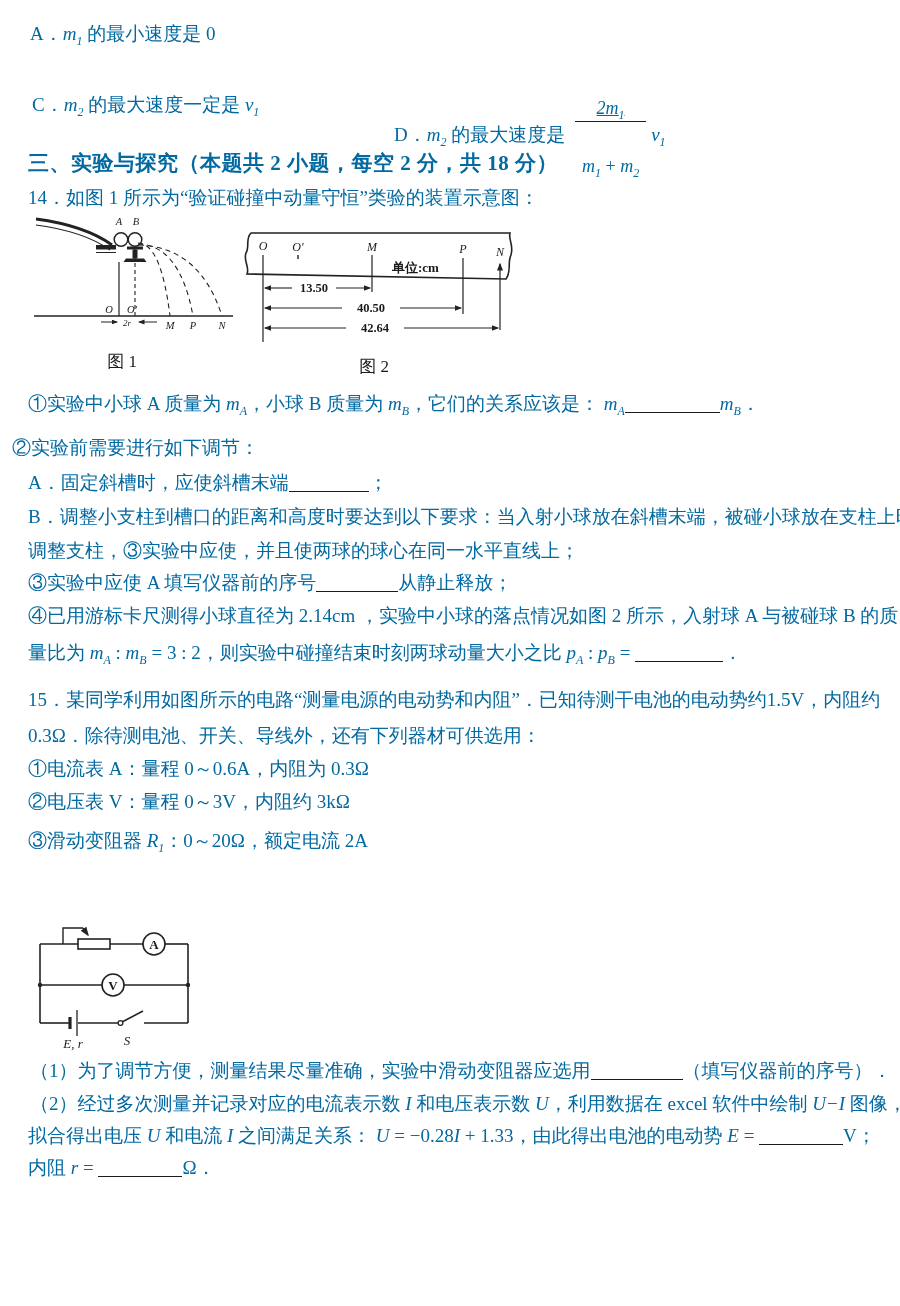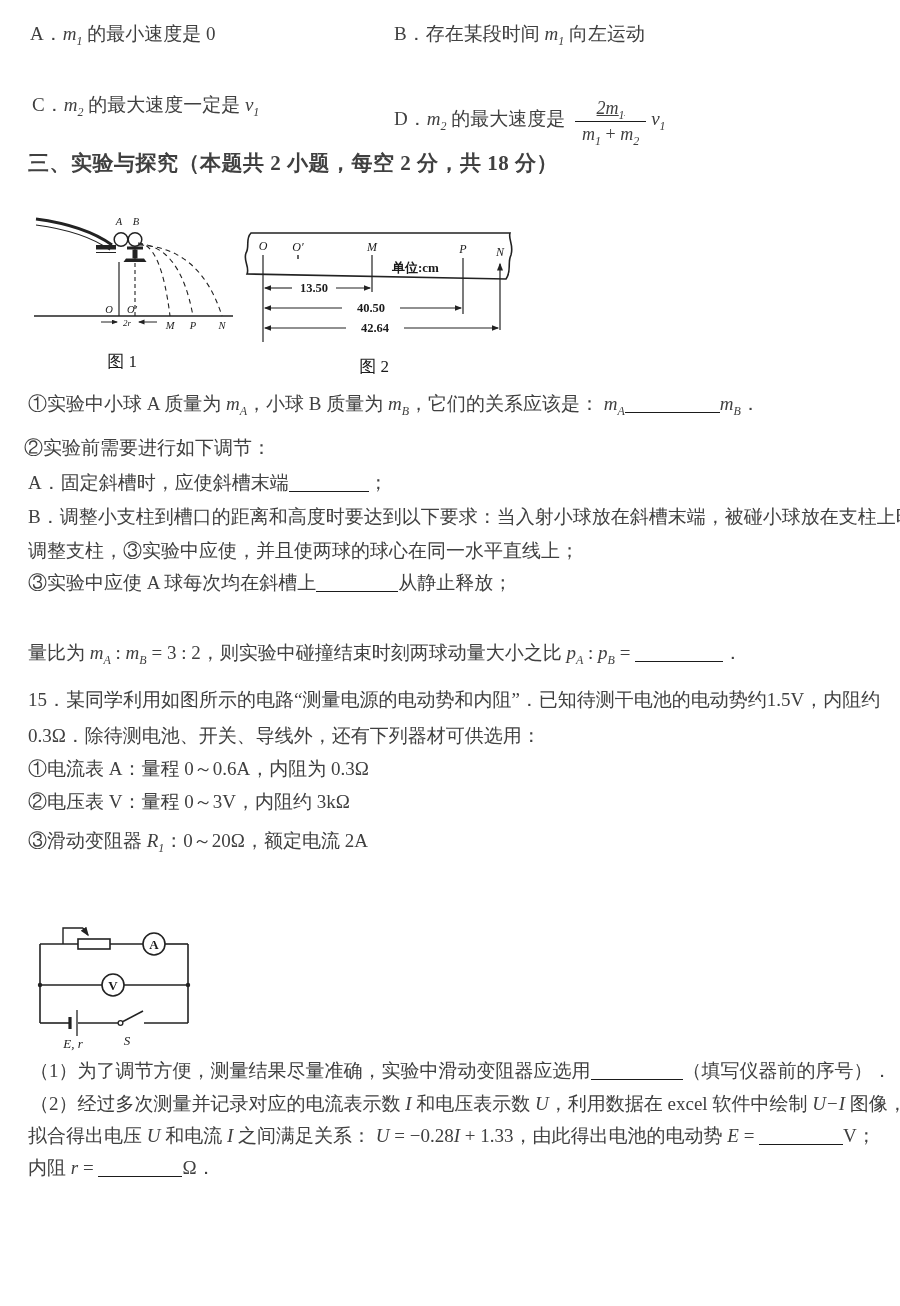--- a/index.html
+++ b/index.html
@@ -1,51 +1,49 @@
 <!DOCTYPE html>
 <html><head>
 <meta charset="utf-8">
 <style>
   html,body{margin:0;padding:0;background:#ffffff;}
   .page{position:relative;width:900px;height:1306px;background:#ffffff;overflow:hidden;
-        font-family:"Liberation Serif",serif;color:#404040;}
+        font-family:"Liberation Serif",serif;color:#0369a1;}
   .ln{position:absolute;font-size:19px;line-height:1.25;white-space:nowrap;}
   .hd{font-size:21px;font-weight:bold;letter-spacing:0.5px;}
   i,.it{font-style:italic;font-family:"Liberation Serif",serif;}
   sub{font-size:12px;line-height:0;font-style:italic;}
   .blank{display:inline-block;width:88px;height:0.95em;border-bottom:1.4px solid #1b1b1b;
          vertical-align:-3px;}
   .frac{display:inline-block;vertical-align:middle;text-align:center;font-size:18px;margin:0 5px;}
   .fr-num{display:block;padding:0 7px 1px;border-bottom:1.4px solid #1b1b1b;text-decoration:underline;}
-  .fr-den{display:block;padding:1px 7px 0;}
+  .fr-den{display:block;padding:1px 7px 0;margin-top:32px;}
   svg{position:absolute;overflow:visible;}
   svg text{font-family:"Liberation Serif",serif;fill:#1b1b1b;}
   .sk{stroke:#222;fill:none;}
 </style>
 </head>
 <body>
 
 <div class="page">
 
   <div class="ln" style="left:30px;top:22px">
     <span>A．</span><i>m</i><sub>1</sub><span> 的最小速度是 0</span>
   </div>
-  <div class="ln" style="left:394px;top:22px">
-    <span>B．存在某段时间 </span><i>m</i><sub>1</sub><span> 向左运动</span>
-  </div>
   <div class="ln" style="left:32px;top:93px">
     <span>C．</span><i>m</i><sub>2</sub><span> 的最大速度一定是 </span><i>v</i><sub>1</sub>
   </div>
   <div class="ln" style="left:394px;top:97px">
     <span>D．</span><i>m</i><sub>2</sub><span> 的最大速度是</span>
     <span class="frac"><span class="fr-num"><i>2m</i><sub>1</sub></span><span class="fr-den"><i>m</i><sub>1</sub><span> + </span><i>m</i><sub>2</sub></span></span><i>v</i><sub>1</sub>
   </div>
 
   <div class="ln hd" style="left:28px;top:150px">三、实验与探究（本题共 2 小题，每空 2 分，共 18 分）</div>
 
+  <div class="ln" style="left:28px;top:186px">14．如图 1 所示为“验证碰撞中动量守恒”类验的装置示意图：</div>
 
   <svg style="left:26px;top:214px" width="215" height="164" viewBox="0 0 215 164">
     <defs>
         <marker id="ah1" markerWidth="8" markerHeight="8" refX="5.5" refY="2.5" orient="auto">
           <path d="M0,0 L6.5,2.5 L0,5 z" fill="#222"></path>
         </marker>
       </defs>
     <path class="sk" d="M10,5 C40,9 68,18 86,31" stroke-width="2.8"></path>
     <path class="sk" d="M10,11 C40,15 66,23 84,36" stroke-width="1.2"></path>
     <rect x="70" y="31" width="20" height="4.5" fill="#222"></rect>
@@ -100,29 +98,30 @@
     <line class="sk" x1="164" y1="86" x2="225" y2="86" stroke-width="1.1" marker-end="url(#ah2)"></line>
     <line class="sk" x1="110" y1="106" x2="29" y2="106" stroke-width="1.1" marker-end="url(#ah2)"></line>
     <text x="139" y="110" font-size="12.5" font-weight="bold" text-anchor="middle">42.64</text>
     <line class="sk" x1="168" y1="106" x2="262" y2="106" stroke-width="1.1" marker-end="url(#ah2)"></line>
     <text x="138" y="150" font-size="17" text-anchor="middle">图 2</text>
   </svg>
 
   <div class="ln" style="left:28px;top:392px">
     <span>①实验中小球 A 质量为 </span><i>m</i><sub>A</sub><span>，小球 B 质量为 </span><i>m</i><sub>B</sub><span>，它们的关系应该是： </span><i>m</i><sub>A</sub><span class="blank" style="width:95px"></span><i>m</i><sub>B</sub><span>．</span>
   </div>
-  <div class="ln" style="left:24px;top:436px">②实验前需要进行如下调节：</div>
+  <div class="ln" style="left:12px;top:436px">②实验前需要进行如下调节：</div>
   <div class="ln" style="left:28px;top:471px">
     <span>A．固定斜槽时，应使斜槽末端</span><span class="blank" style="width:80px"></span><span>；</span>
   </div>
   <div class="ln" style="left:28px;top:505px">B．调整小支柱到槽口的距离和高度时要达到以下要求：当入射小球放在斜槽末端，被碰小球放在支柱上时，</div>
   <div class="ln" style="left:28px;top:539px">调整支柱，③实验中应使，并且使两球的球心在同一水平直线上；</div>
   <div class="ln" style="left:28px;top:571px">
-    <span>③实验中应使 A 球每次均在斜槽上</span><span class="blank" style="width:82px"></span><span>从静止释放；</span>
+    <span>③实验中应使 A 填写仪器前的序号</span><span class="blank" style="width:82px"></span><span>从静止释放；</span>
   </div>
+  <div class="ln" style="left:28px;top:604px">④已用游标卡尺测得小球直径为 2.14cm ，实验中小球的落点情况如图 2 所示，入射球 A 与被碰球 B 的质</div>
   <div class="ln" style="left:28px;top:641px">
     <span>量比为 </span><i>m</i><sub>A</sub><span> : </span><i>m</i><sub>B</sub><span> = 3 : 2，则实验中碰撞结束时刻两球动量大小之比 </span><i>p</i><sub>A</sub><span> : </span><i>p</i><sub>B</sub><span> = </span><span class="blank" style="width:88px"></span><span>．</span>
   </div>
 
   <div class="ln" style="left:28px;top:688px">15．某同学利用如图所示的电路“测量电源的电动势和内阻”．已知待测干电池的电动势约1.5V，内阻约</div>
   <div class="ln" style="left:28px;top:724px">0.3Ω．除待测电池、开关、导线外，还有下列器材可供选用：</div>
   <div class="ln" style="left:28px;top:757px">①电流表 A：量程 0～0.6A，内阻为 0.3Ω</div>
   <div class="ln" style="left:28px;top:790px">②电压表 V：量程 0～3V，内阻约 3kΩ</div>
   <div class="ln" style="left:28px;top:829px">
     <span>③滑动变阻器 </span><i>R</i><sub>1</sub><span>：0～20Ω，额定电流 2A</span>

